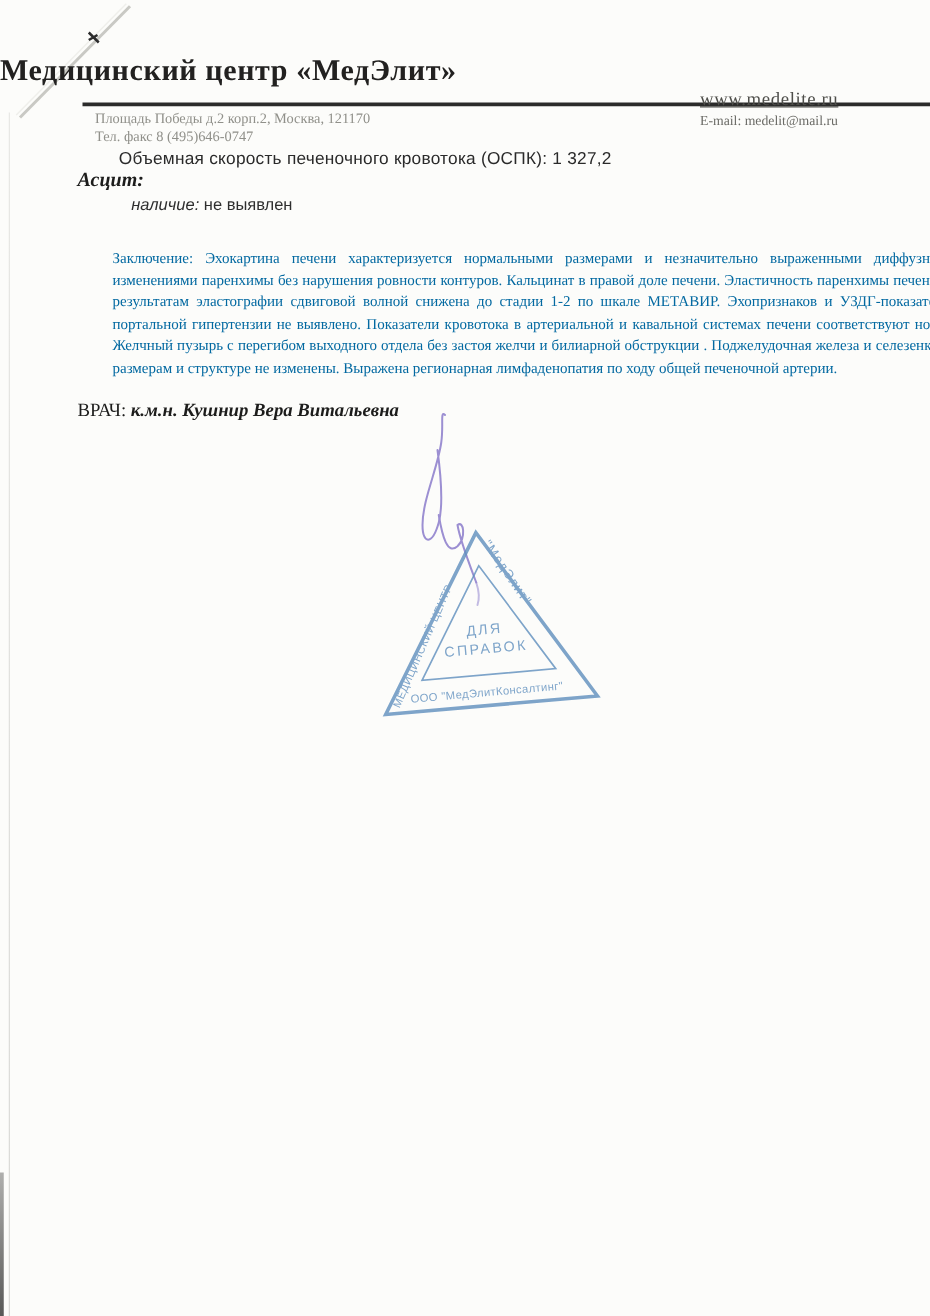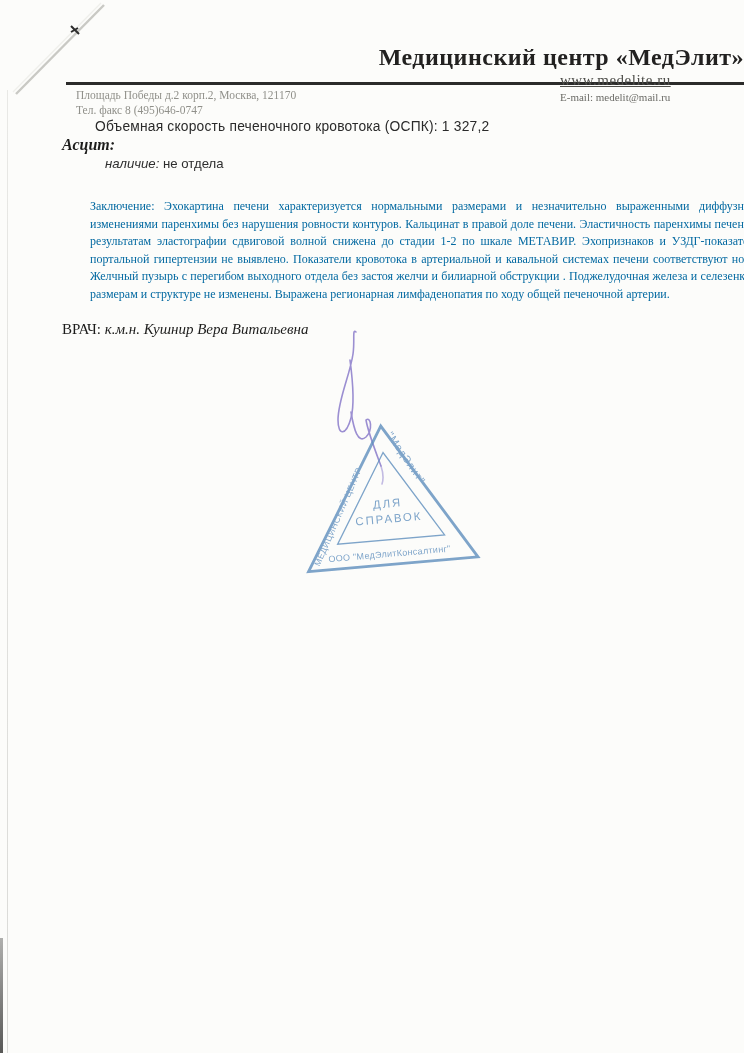--- a/index.html
+++ b/index.html
@@ -9,21 +9,21 @@
     position:relative; width:744px; height:1053px;
     background:#fcfcfa; overflow:hidden;
   }
   
   .left-edge { position:absolute; left:7px; top:90px; width:1px; height:963px;
     background:linear-gradient(#d8d8d4, #bdbdb9); opacity:.55; }
   .corner-edge { position:absolute; left:0; top:0; width:130px; height:110px; pointer-events:none; }
   .bottom-edge { position:absolute; left:0; top:938px; width:3px; height:115px;
     background:linear-gradient(#9c9c9a, #2f2f2e); opacity:.8; }
   
-  .title { position:absolute; left:0; top:44px; width:744px; text-align:right;
+  .title { position:absolute; left:0; top:44px; width:744px; text-align:left;
     font-size:24px; font-weight:bold; color:#222120; letter-spacing:.5px; }
   .rule { position:absolute; left:66px; top:82px; width:678px; height:3px; background:#2b2b2a; }
   .addr { position:absolute; left:76px; top:88px; font-size:11.5px; color:#90908a; line-height:15px; }
   .webblock { position:absolute; left:560px; top:72px; width:178px; text-align:left; }
   .web { font-size:15px; color:#4e4e4a; text-decoration:underline; letter-spacing:.5px; }
   .email { font-size:11px; color:#6b6b66; margin-top:2px; }
   
   .ospk { position:absolute; left:95px; top:119px; font-family:"Liberation Sans", sans-serif;
     font-size:13.8px; color:#2a2a2a; font-weight:500; letter-spacing:.2px; }
   .h-italic { font-family:"Liberation Serif", serif; font-weight:bold; font-style:italic; color:#1d1d1c;text-align:right; }
@@ -32,21 +32,21 @@
     font-size:13.2px; color:#2e2e2e; }
   .ascites-line .k { font-style:italic;margin-top:48px; }
   .lymph { position:absolute; left:62px; top:169px; width:676px; line-height:17.5px; }
   .lymph .h { font-size:16.5px; }
   .lymph .v { font-family:"Liberation Sans", sans-serif; font-size:13.2px; color:#2e2e2e; }
   .lymph .v2 { display:block; font-family:"Liberation Sans", sans-serif; font-size:13.2px;
     color:#2e2e2e; margin-top:1px; }
   .conclusion { position:absolute; left:62px; top:198px; width:676px;
     font-size:12px; color:#0369a1; line-height:17.6px; text-align:justify;margin-left:28px; }
   .doctor { position:absolute; left:62px; top:321px; font-size:15px; color:#1c1c1b; }
-  .doctor .name { font-weight:normal; font-style:italic; }
+  .doctor .name { font-weight:bold; font-style:italic; }
   
   .signature { position:absolute; left:322px; top:320px; }
   .stamp { position:absolute; left:296px; top:422px; transform:rotate(-5deg); opacity:.8; }
   .stamp text { fill:#5f8fbe; }
 </style>
 </head>
 <body>
 
 <div class="page">
 
@@ -66,21 +66,21 @@
     <div>Тел.  факс 8 (495)646-0747</div>
   </div>
   <div class="webblock">
     <div class="web">www.medelite.ru</div>
     <div class="email">E-mail: medelit@mail.ru</div>
   </div>
 
   <div class="ospk">Объемная скорость печеночного кровотока (ОСПК): 1 327,2</div>
 
   <div class="ascites-h h-italic">Асцит:</div>
-  <div class="ascites-line"><span class="k">наличие:</span> <span>не отдела</span></div>
+  <div class="ascites-line"><span class="k">наличие:</span> <span>не выявлен</span></div>
 
 
   <p class="conclusion"><span>Заключение:</span> <span>Эхокартина  печени характеризуется нормальными размерами  и  незначительно выраженными диффузными изменениями паренхимы без нарушения ровности  контуров. Кальцинат в правой доле печени. Эластичность паренхимы печени  по результатам эластографии сдвиговой волной снижена до стадии 1-2 по шкале МЕТАВИР.  Эхопризнаков и УЗДГ-показателей портальной гипертензии  не выявлено. Показатели кровотока в артериальной и кавальной системах печени соответствуют норме. Желчный пузырь с перегибом выходного отдела без застоя желчи и  билиарной обструкции . Поджелудочная железа и селезенка по размерам и структуре не изменены. Выражена регионарная  лимфаденопатия по ходу общей печеночной артерии.</span></p>
 
   <div class="doctor"><span>ВРАЧ:</span> <span class="name">к.м.н. Кушнир Вера Витальевна</span></div>
 
   <svg class="signature" width="90" height="165" viewBox="0 0 90 165">
     <g fill="none" stroke="#8b7ccb" stroke-width="1.6" stroke-linecap="round" opacity="0.85">
       <path d="M34,12 C30,8 33,20 31,34 C28,55 16,80 16,100 C16,116 24,116 29,98 C33,83 30,55 28,40"></path>
       <path d="M29,92 C32,110 36,124 44,117 C51,110 49,96 44,100 C46,112 53,130 59,146"></path>

